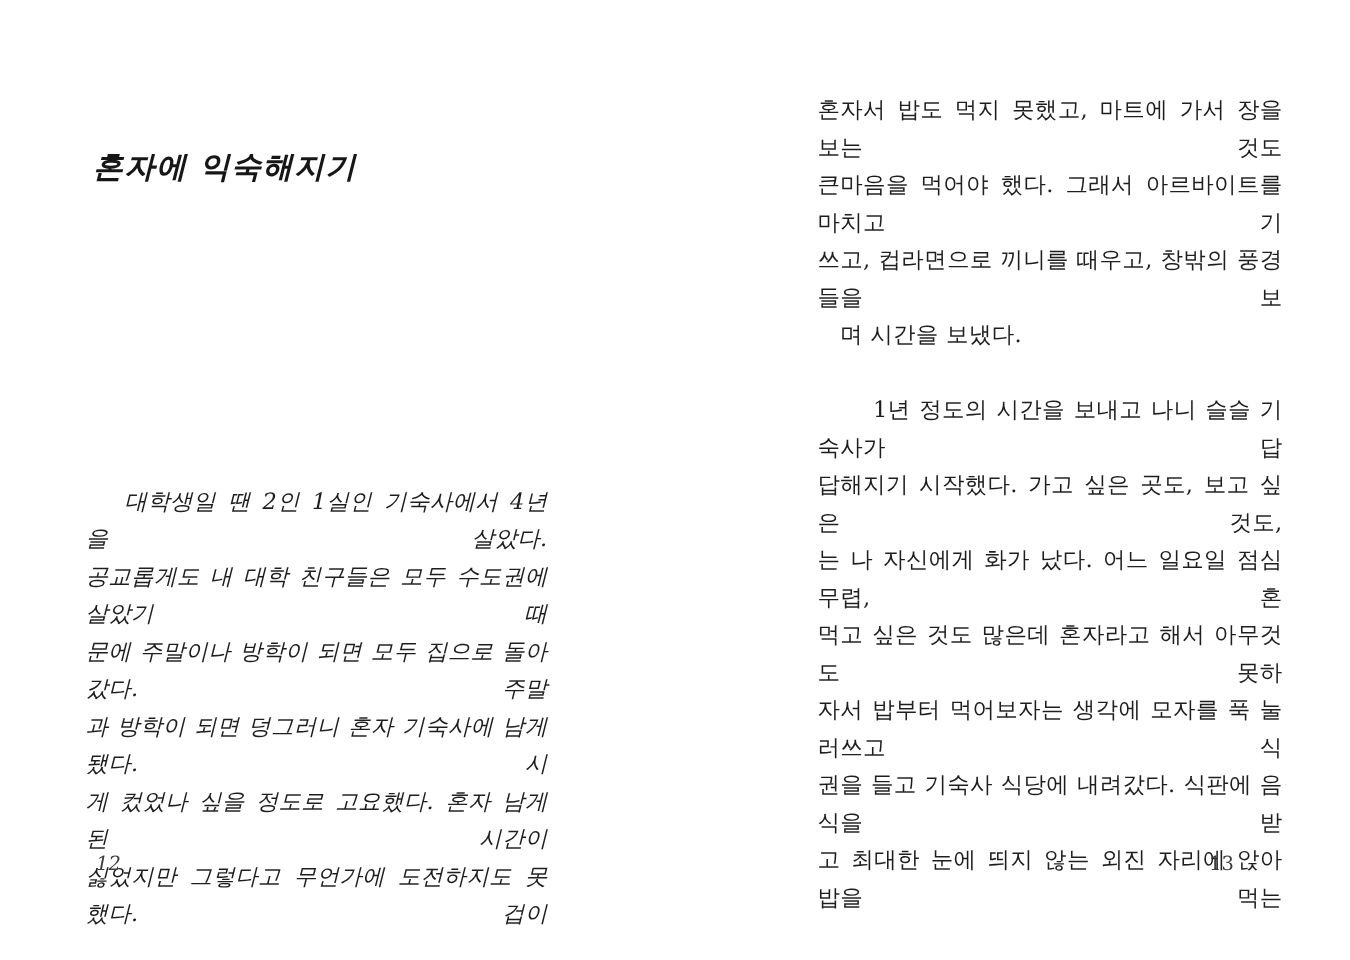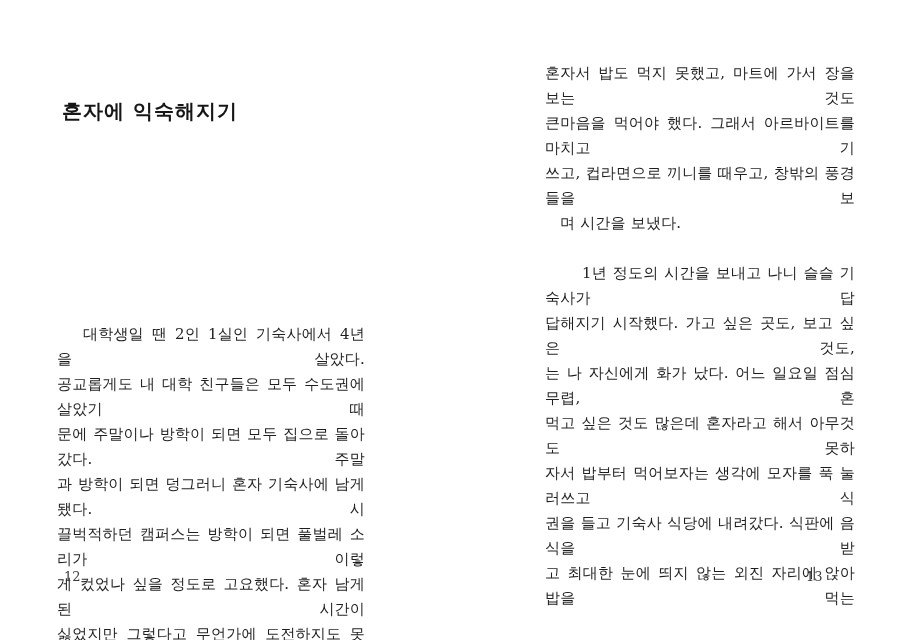--- a/index.html
+++ b/index.html
@@ -14,21 +14,21 @@
     background: #ffffff;
     overflow: hidden;
     font-family: "DejaVu Serif", "Liberation Serif", serif;
     color: #1e1e1e;
   }
   .page {
     position: absolute;
     top: 0;
     height: 520px;
   }
-  .page.left  { left: 0;   width: 450px; }
+  .page.left  { left: 0;   width: 450px; font-style: italic; }
   .page.right { left: 450px; width: 450px; }
 
   .chapter-title {
     position: absolute;
     left: 62px;
     top: 98px;
     margin: 0;
     font-size: 20px;
     font-weight: bold;
     letter-spacing: 1px;
@@ -83,21 +83,20 @@
 
   <div class="page left">
     <h1 class="chapter-title">혼자에 익숙해지기</h1>
 
     <div class="body-block left-body">
       <div class="para">
         <div class="line indent">대학생일 땐 2인 1실인 기숙사에서 4년을 살았다.</div>
         <div class="line">공교롭게도 내 대학 친구들은 모두 수도권에 살았기 때</div>
         <div class="line">문에 주말이나 방학이 되면 모두 집으로 돌아갔다. 주말</div>
         <div class="line">과 방학이 되면 덩그러니 혼자 기숙사에 남게 됐다. 시</div>
-        <div class="line">끌벅적하던 캠퍼스는 방학이 되면 풀벌레 소리가 이렇</div>
         <div class="line">게 컸었나 싶을 정도로 고요했다. 혼자 남게 된 시간이</div>
         <div class="line">싫었지만 그렇다고 무언가에 도전하지도 못했다. 겁이</div>
 
       </div>
     </div>
 
     <div class="pagenum num-left">12</div>
   </div>
 
   <div class="page right">

